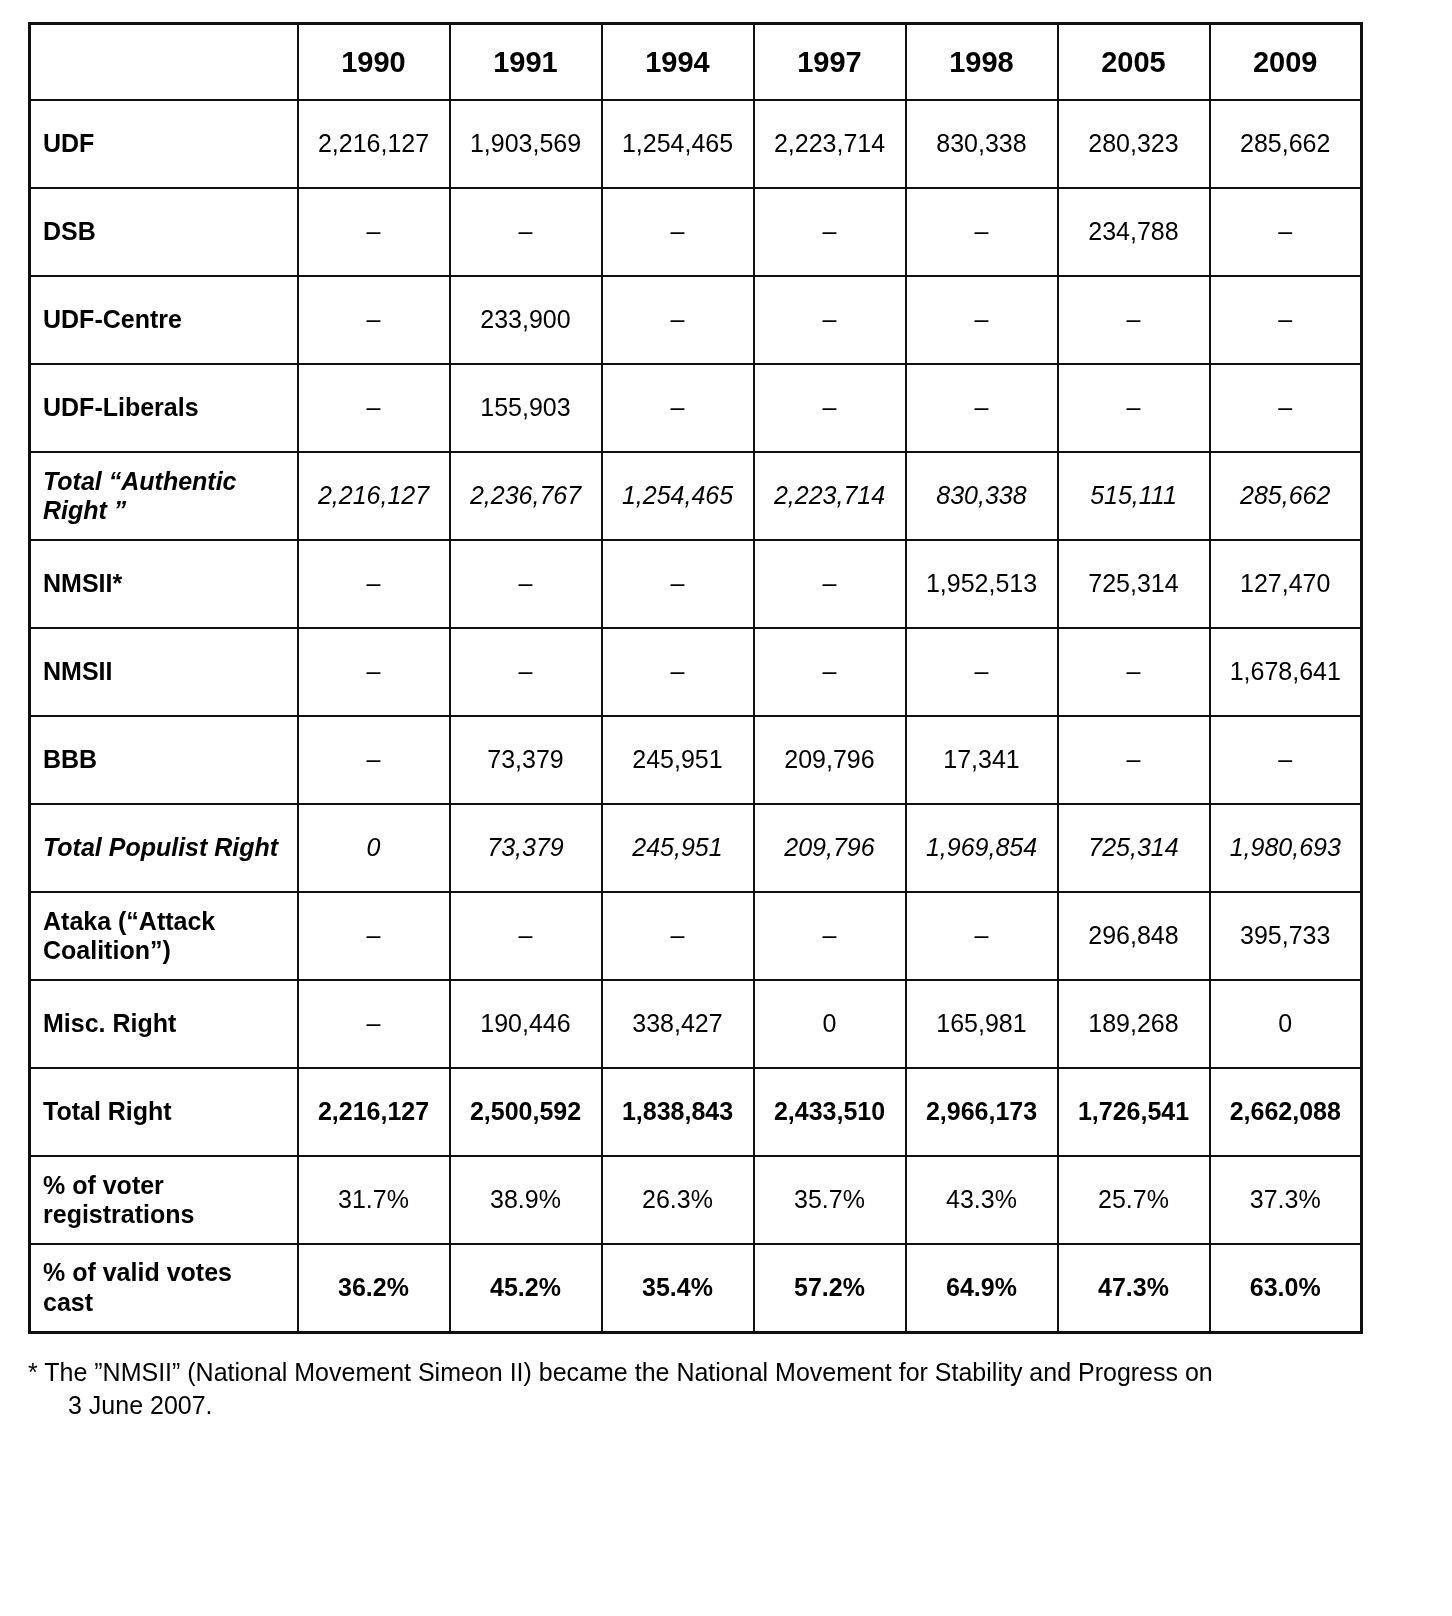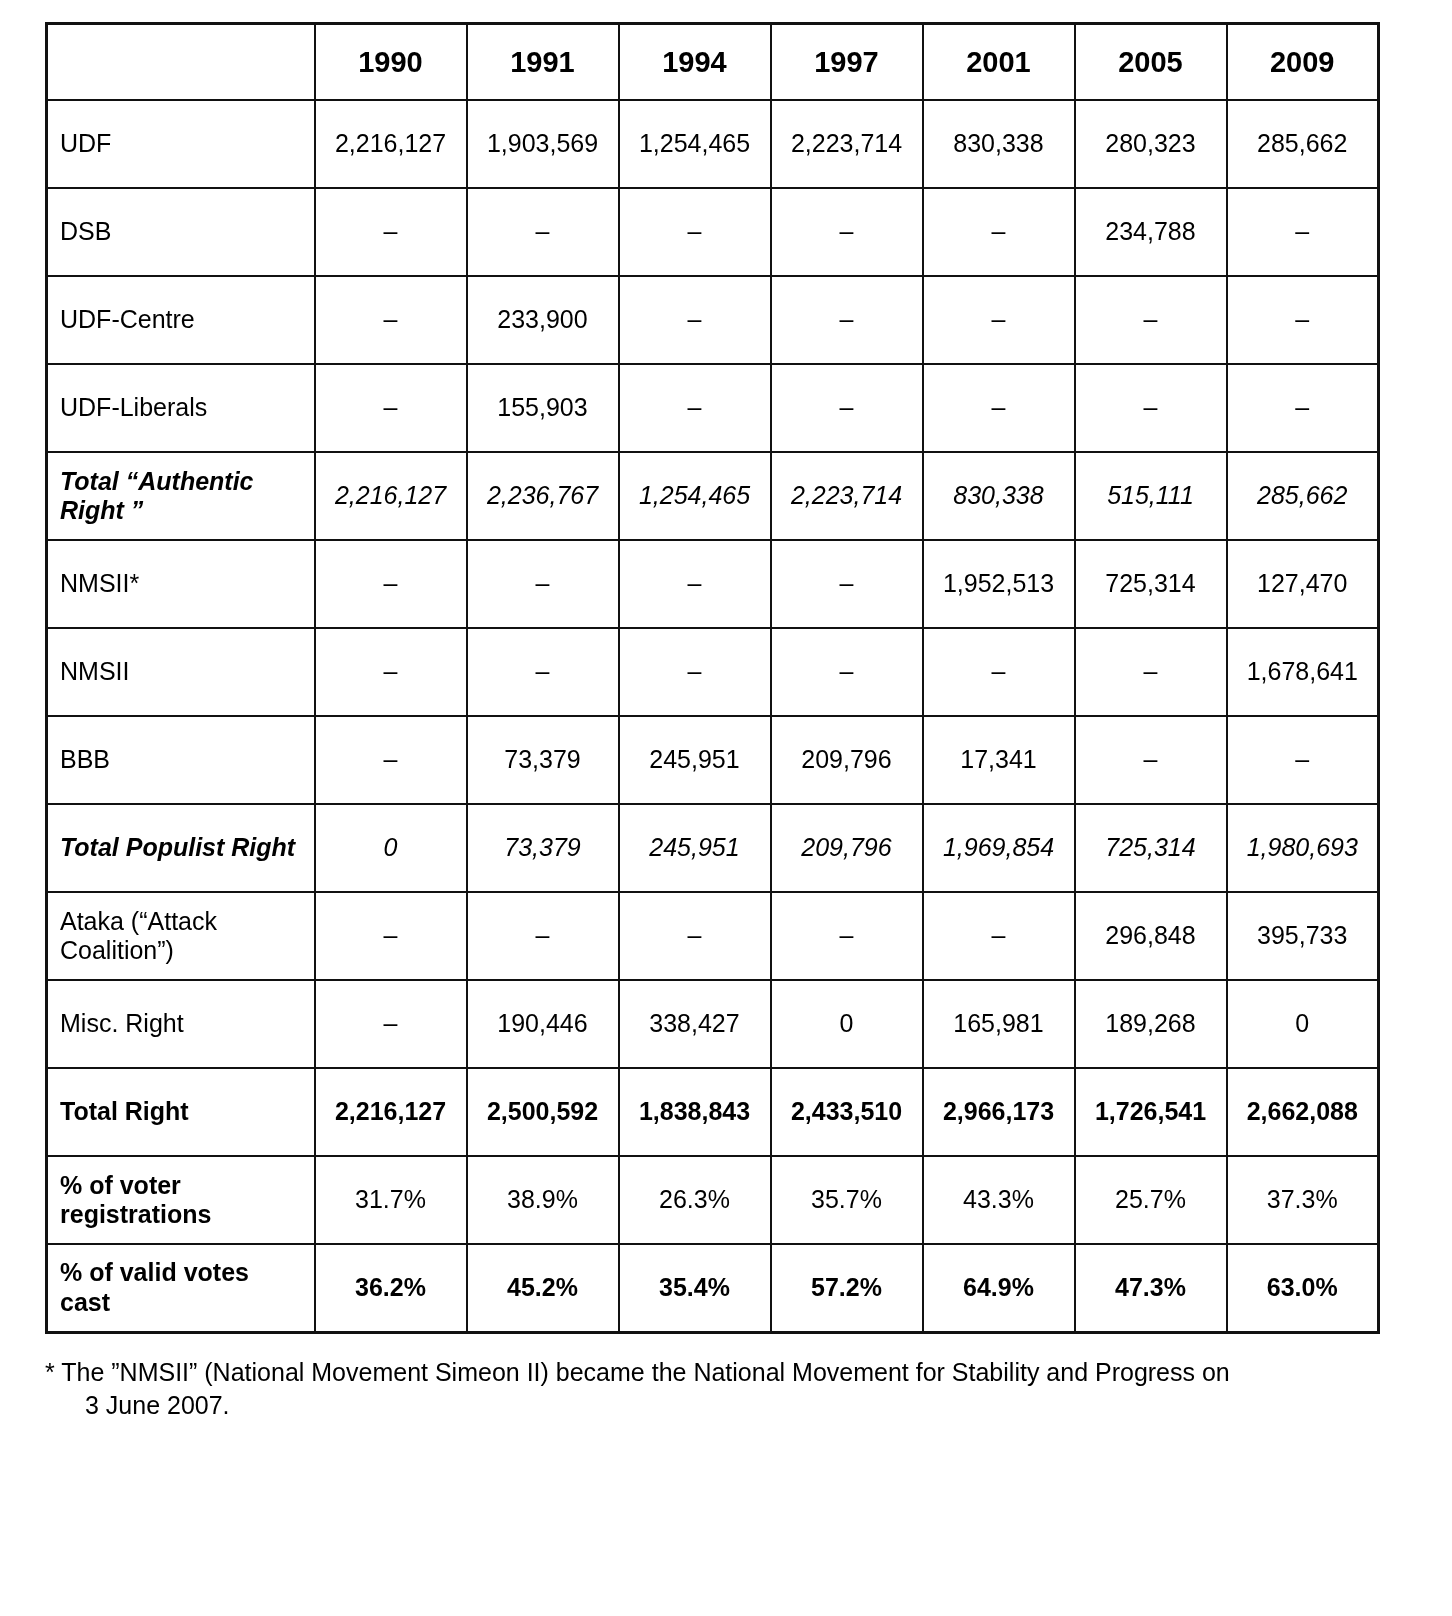--- a/index.html
+++ b/index.html
@@ -11,21 +11,21 @@
     width: 1452px;
     height: 1616px;
     font-family: "Liberation Sans", sans-serif;
     color: #000000;
     -webkit-font-smoothing: antialiased;
   }
   .page {
     box-sizing: border-box;
     width: 1452px;
     height: 1616px;
-    padding: 22px 62px 0 45px;
+    padding: 22px 62px 0 28px;
   }
   table.vote-table {
     border-collapse: collapse;
     width: 1334px;
     table-layout: fixed;
     border: 3px solid #111;
   }
   table.vote-table col.label-col { width: 268px; }
   table.vote-table col.year-col { width: 152px; }
 
@@ -42,21 +42,21 @@
     font-weight: bold;
     font-size: 29px;
     height: 74px;
   }
   table.vote-table th.corner-cell {
     border-left: 3px solid #111;
     border-top: 3px solid #111;
   }
   td.row-label {
     text-align: left;
-    font-weight: normal;
+    font-weight: bold;
     font-size: 27px;
   }
   td.value {
     text-align: center;
     font-weight: normal;
     font-size: 26px;
   }
   tr.subtotal td.row-label,
   tr.subtotal td.value {
     font-style: italic;
@@ -101,21 +101,21 @@
         <col class="year-col">
         <col class="year-col">
     </colgroup>
     <thead>
       <tr>
         <th class="corner-cell"></th>
       <th>1990</th>
           <th>1991</th>
           <th>1994</th>
           <th>1997</th>
-          <th>2001</th>
+          <th>1998</th>
           <th>2005</th>
           <th>2009</th>
         </tr>
     </thead>
     <tbody>
         <tr class="data-row ">
           <td class="row-label">UDF</td>
           <td class="value">2,216,127</td>
           <td class="value">1,903,569</td>
           <td class="value">1,254,465</td>

